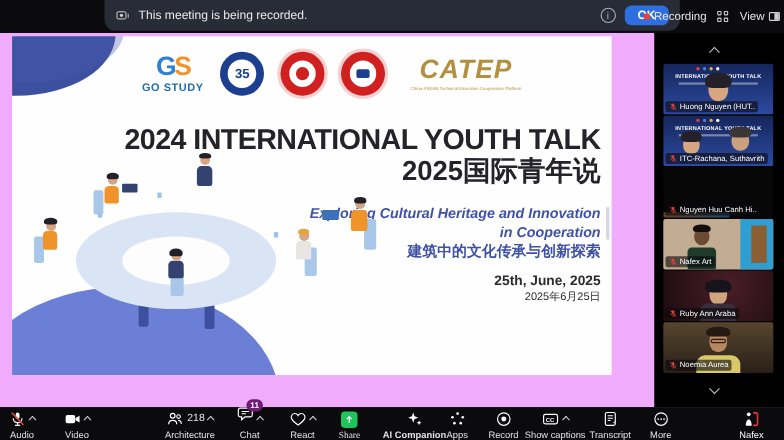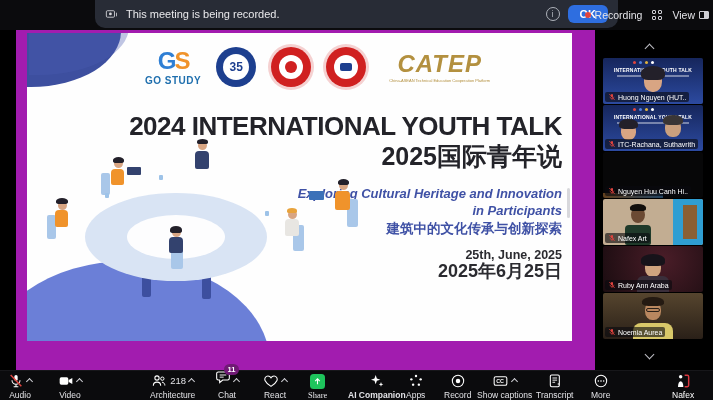--- a/index.html
+++ b/index.html
@@ -22,21 +22,21 @@
   .top-right { position:absolute; right:4px; top:0; height:30px; display:flex;
                align-items:center; gap:10px; color:#e4e4e8; font-size:10.5px; }
   .rec-dot { width:6px; height:6px; border-radius:50%; background:#e0443e; display:inline-block; margin-right:4px; }
   .grid-icon { display:inline-grid; grid-template-columns:4px 4px; gap:2px; }
   .grid-icon span { width:4px; height:4px; border:1px solid #cfcfd4; border-radius:1px; }
   .view-wrap { display:flex; align-items:center; gap:4px; }
   .view-icon { width:10px; height:8px; border:1px solid #cfcfd4; border-radius:1px; position:relative; }
   .view-icon::after { content:""; position:absolute; right:0; top:0; width:4px; height:100%; background:#cfcfd4; }
 
   
-  .share-area { position:absolute; left:16px; top:30px; width:595px; height:340px; background:#a21caf; }
+  .share-area { position:absolute; left:0; top:30px; width:595px; height:340px; background:#f0abfc; }
   .slide { position:absolute; left:11px; top:3px; width:545px; height:308px; background:#fefefe; overflow:hidden; }
 
   .corner-blob { position:absolute; left:-6px; top:-8px; width:100px; height:62px; background:#3d4f9f;
                  border-radius:0 0 90% 0; }
   .corner-blob::after { content:""; position:absolute; left:8px; top:-4px; width:100px; height:54px;
                  background:#4a5cb3; border-radius:0 0 90% 0; opacity:.35; }
 
   .logos-row { position:absolute; left:118px; top:14px; display:flex; align-items:center; gap:15px; }
   .gs-logo { display:flex; flex-direction:column; align-items:center; }
   .gs-mark { font-size:24px; font-weight:bold; letter-spacing:-2px; line-height:24px; }
@@ -59,21 +59,21 @@
   .catep-sub { font-size:4px; color:#b3903f; margin-top:2px; white-space:nowrap; }
 
   .title-block { position:absolute; right:10px; top:78px; text-align:right; color:#232329; }
   .title-en { font-size:26px; font-weight:bold; letter-spacing:-0.5px; line-height:30px; }
   .title-zh { font-size:25px; font-weight:bold; line-height:30px; }
 
   .subtitle-block { position:absolute; right:10px; top:152px; text-align:right; }
   .sub-en { color:#3f51a5; font-size:13px; font-weight:bold; font-style:italic; line-height:17px; }
   .sub-zh { color:#3f51a5; font-size:13.5px; font-weight:bold; line-height:19px; }
   .date-en { color:#2b2b30; font-size:12.5px; font-weight:bold; margin-top:9px; line-height:16px; }
-  .date-zh { color:#2b2b30; font-size:18px; font-weight:bold; line-height:16px; }
+  .date-zh { color:#2b2b30; font-size:10px; font-weight:normal; line-height:16px; }
 
   .big-blob { position:absolute; left:-42px; top:228px; width:285px; height:205px;
               background:#6b7fd7; border-radius:50%; }
   .table-ring { position:absolute; left:58px; top:160px; width:182px; height:88px;
                 background:#d9e4f4; border-radius:50%; }
   .table-ring::after { content:""; position:absolute; left:42px; top:22px; width:98px; height:44px;
                        background:#fdfdfe; border-radius:50%; }
   .table-leg { position:absolute; width:9px; height:26px; background:#3d4f9f; border-radius:2px; }
   .person { position:absolute; }
   .p-chair { position:absolute; background:#a9c7e9; border-radius:2px; }
@@ -181,21 +181,21 @@
         </div>
       </div>
 
       <div class="title-block">
         <div class="title-en">2024 INTERNATIONAL YOUTH TALK</div>
         <div class="title-zh">2025国际青年说</div>
       </div>
 
       <div class="subtitle-block">
         <div class="sub-en">Exploring Cultural Heritage and Innovation</div>
-        <div class="sub-en">in Participants</div>
+        <div class="sub-en">in Cooperation</div>
         <div class="sub-zh">建筑中的文化传承与创新探索</div>
         <div class="date-en">25th, June, 2025</div>
         <div class="date-zh">2025年6月25日</div>
       </div>
 
       <div class="big-blob"></div>
       <div class="table-leg" style="left:115px; top:238px;"></div>
       <div class="table-leg" style="left:175px; top:240px;"></div>
       <div class="table-ring"></div>
 

